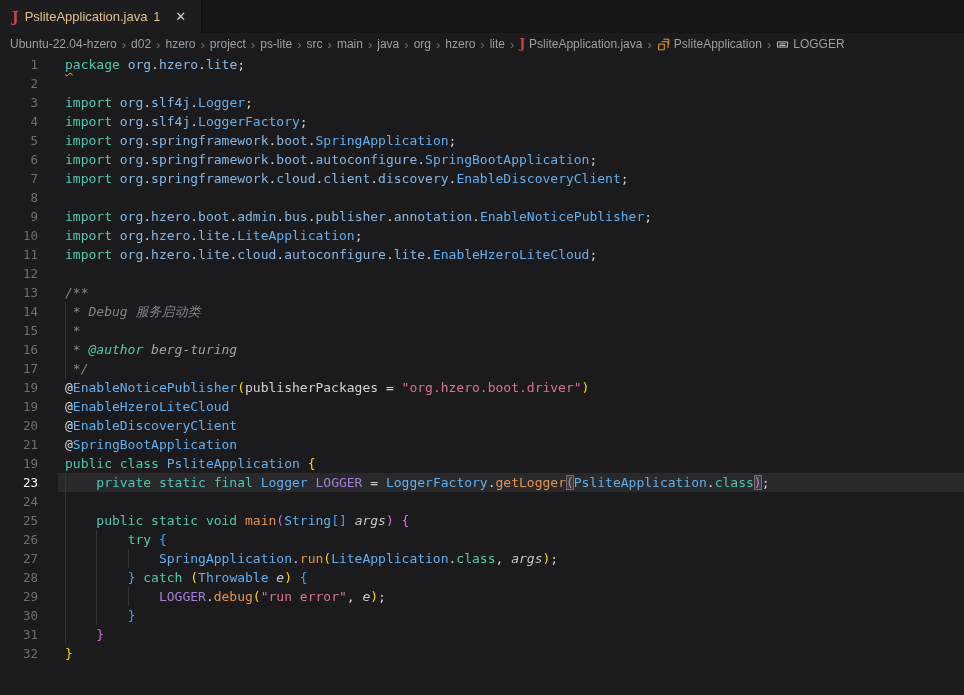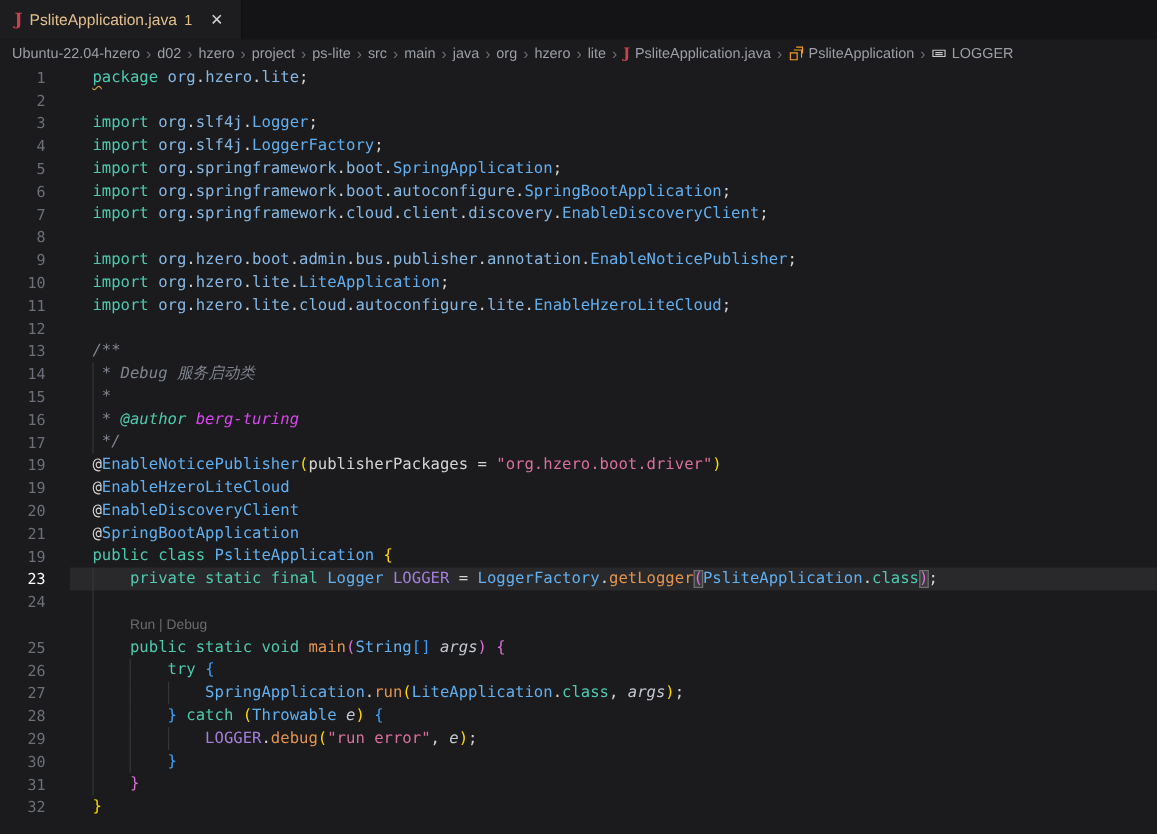--- a/index.html
+++ b/index.html
@@ -37,21 +37,21 @@
     font-size:13px;line-height:19px;
     background:#1b1b1d;height:640px;
   }
   .row{display:flex;height:19px;}
   .row.current{background:linear-gradient(90deg, transparent 58px, #29292b 58px);}
   .ln{
     flex:none;width:38px;text-align:right;
     color:#6b7078;font-size:12.5px;user-select:none;cursor:pointer;
   }
   .row.current .ln{color:#ffffff;}
-  .lc{position:relative;margin-left:39px;flex:1;white-space:pre;cursor:text;}
+  .lc{position:relative;margin-left:27px;flex:1;white-space:pre;cursor:text;}
   .guide{position:absolute;top:0;bottom:0;width:1px;background:#34353a;}
   .it{font-style:italic;}
   .bm{outline:1px solid #707070;outline-offset:-1px;background:rgba(110,110,115,.28);}
   .sq{
     text-decoration:underline;
     text-decoration-style:wavy;
     text-decoration-color:#c8a63c;
     text-decoration-thickness:1px;
     text-underline-offset:3px;
   }
@@ -198,21 +198,21 @@
     <div class="row">
       <span class="ln">14</span>
       <span class="lc"><span class="it" style="color: rgb(127, 132, 142);"> * Debug 服务启动类</span><i class="guide" style="left: 0ch;"></i></span>
     </div>
     <div class="row">
       <span class="ln">15</span>
       <span class="lc"><span class="it" style="color: rgb(127, 132, 142);"> *</span><i class="guide" style="left: 0ch;"></i></span>
     </div>
     <div class="row">
       <span class="ln">16</span>
-      <span class="lc"><span class="it" style="color: rgb(127, 132, 142);"> * </span><span class="it" style="color: rgb(78, 201, 176);">@author</span><span class="it" style="color: #d946ef;"> berg-turing</span><i class="guide" style="left: 0ch;"></i></span>
+      <span class="lc"><span class="it" style="color: rgb(127, 132, 142);"> * </span><span class="it" style="color: rgb(78, 201, 176);">@author</span><span class="it" style="color: #a3a3a3;"> berg-turing</span><i class="guide" style="left: 0ch;"></i></span>
     </div>
     <div class="row">
       <span class="ln">17</span>
       <span class="lc"><span class="it" style="color: rgb(127, 132, 142);"> */</span><i class="guide" style="left: 0ch;"></i></span>
     </div>
     <div class="row">
       <span class="ln">19</span>
       <span class="lc"><span style="color: rgb(212, 212, 212);">@</span><span style="color: rgb(97, 175, 239);">EnableNoticePublisher</span><span style="color: rgb(255, 215, 0);">(</span><span style="color: rgb(212, 212, 212);">publisherPackages = </span><span style="color: rgb(216, 112, 157);">"org.hzero.boot.driver"</span><span style="color: rgb(255, 215, 0);">)</span></span>
     </div>
     <div class="row">
@@ -233,24 +233,20 @@
     </div>
     <div class="row current">
       <span class="ln">23</span>
       <span class="lc"><span style="color: rgb(212, 212, 212);">    </span><span style="color: rgb(78, 201, 176);">private static final </span><span style="color: rgb(97, 175, 239);">Logger</span><span style="color: rgb(212, 212, 212);"> </span><span style="color: rgb(164, 127, 216);">LOGGER</span><span style="color: rgb(212, 212, 212);"> = </span><span style="color: rgb(97, 175, 239);">LoggerFactory</span><span style="color: rgb(212, 212, 212);">.</span><span style="color: rgb(226, 148, 78);">getLogger</span><span class="bm" style="color: rgb(214, 112, 214);">(</span><span style="color: rgb(97, 175, 239);">PsliteApplication</span><span style="color: rgb(212, 212, 212);">.</span><span style="color: rgb(78, 201, 176);">class</span><span class="bm" style="color: rgb(214, 112, 214);">)</span><span style="color: rgb(212, 212, 212);">;</span><i class="guide" style="left: 0ch;"></i></span>
     </div>
     <div class="row">
       <span class="ln">24</span>
       <span class="lc"><i class="guide" style="left: 0ch;"></i></span>
     </div>
     <div class="row">
-      <span class="ln"></span>
-      <span class="lc" style="padding-left: 4ch;"><span class="codelens-text"><span class="codelens-link">Run</span><span> | </span><span class="codelens-link">Debug</span></span><i class="guide" style="left: 0ch;"></i></span>
-    </div>
-    <div class="row">
       <span class="ln">25</span>
       <span class="lc"><span style="color: rgb(212, 212, 212);">    </span><span style="color: rgb(78, 201, 176);">public static void </span><span style="color: rgb(226, 148, 78);">main</span><span style="color: rgb(214, 112, 214);">(</span><span style="color: rgb(97, 175, 239);">String</span><span style="color: rgb(63, 160, 245);">[]</span><span style="color: rgb(212, 212, 212);"> </span><span class="it" style="color: rgb(194, 199, 208);">args</span><span style="color: rgb(214, 112, 214);">)</span><span style="color: rgb(212, 212, 212);"> </span><span style="color: rgb(214, 112, 214);">{</span><i class="guide" style="left: 0ch;"></i></span>
     </div>
     <div class="row">
       <span class="ln">26</span>
       <span class="lc"><span style="color: rgb(212, 212, 212);">        </span><span style="color: rgb(78, 201, 176);">try </span><span style="color: rgb(63, 160, 245);">{</span><i class="guide" style="left: 0ch;"></i><i class="guide" style="left: 4ch;"></i></span>
     </div>
     <div class="row">
       <span class="ln">27</span>
       <span class="lc"><span style="color: rgb(212, 212, 212);">            </span><span style="color: rgb(97, 175, 239);">SpringApplication</span><span style="color: rgb(212, 212, 212);">.</span><span style="color: rgb(226, 148, 78);">run</span><span style="color: rgb(255, 215, 0);">(</span><span style="color: rgb(97, 175, 239);">LiteApplication</span><span style="color: rgb(212, 212, 212);">.</span><span style="color: rgb(78, 201, 176);">class</span><span style="color: rgb(212, 212, 212);">, </span><span class="it" style="color: rgb(194, 199, 208);">args</span><span style="color: rgb(255, 215, 0);">)</span><span style="color: rgb(212, 212, 212);">;</span><i class="guide" style="left: 0ch;"></i><i class="guide" style="left: 4ch;"></i><i class="guide" style="left: 8ch;"></i></span>

